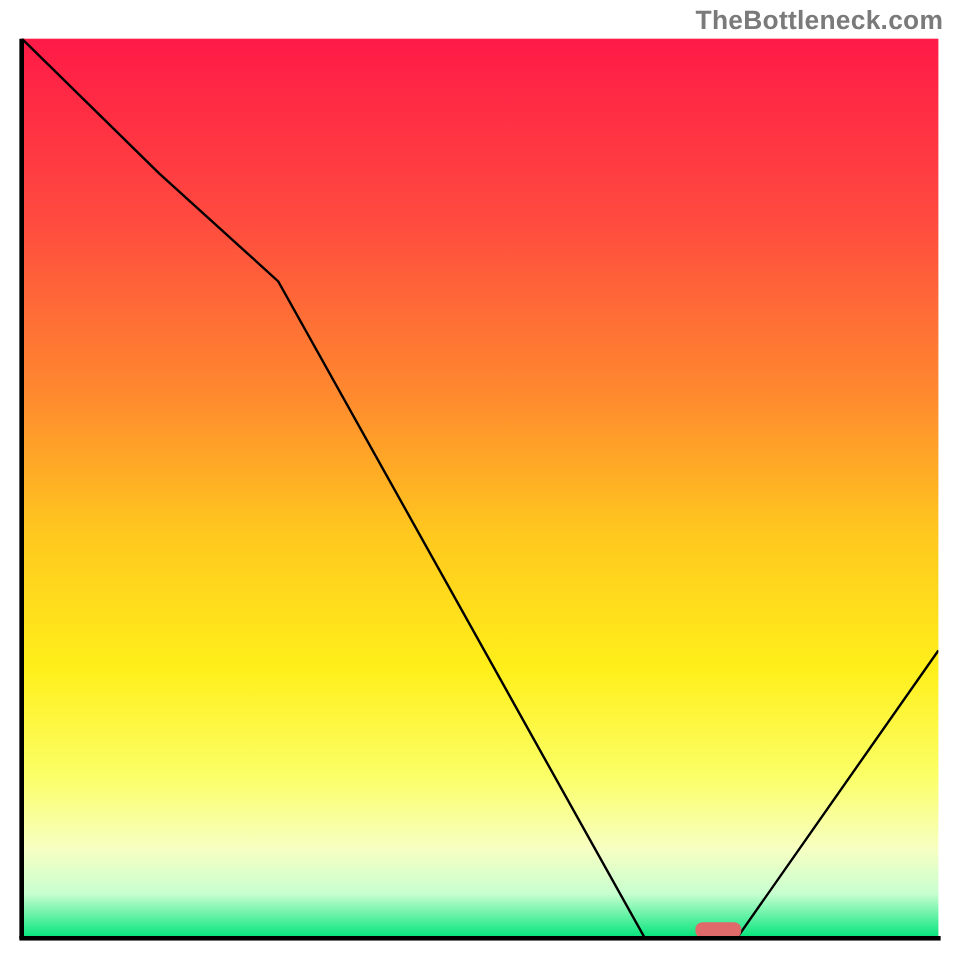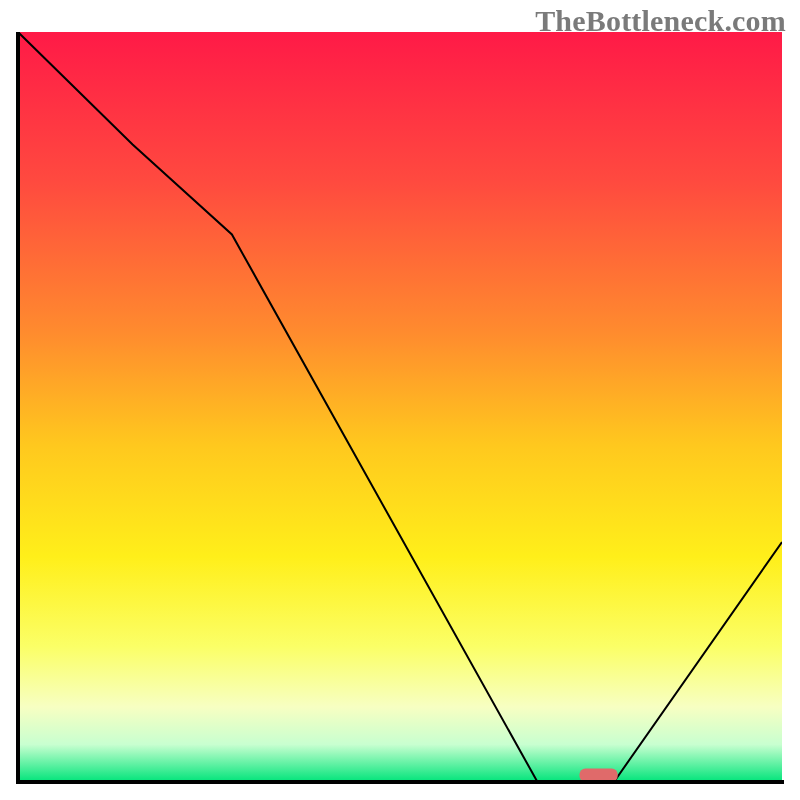--- a/index.html
+++ b/index.html
@@ -13,26 +13,25 @@
   }
   .stage {
     position: relative;
     width: 800px;
     height: 800px;
   }
   .watermark {
     position: absolute;
     top: 4px;
     right: 14px;
-    font-size: 30px;
+    font-size: 22px;
     font-weight: 600;
     color: #7a7a7a;
     letter-spacing: 0.2px;
     z-index: 10;
-    font-family: Liberation Serif, serif;
   }
   .plot-frame {
     position: absolute;
     left: 16px;
     top: 32px;
     width: 768px;
     height: 752px;
   }
   svg.plot {
     width: 100%;

